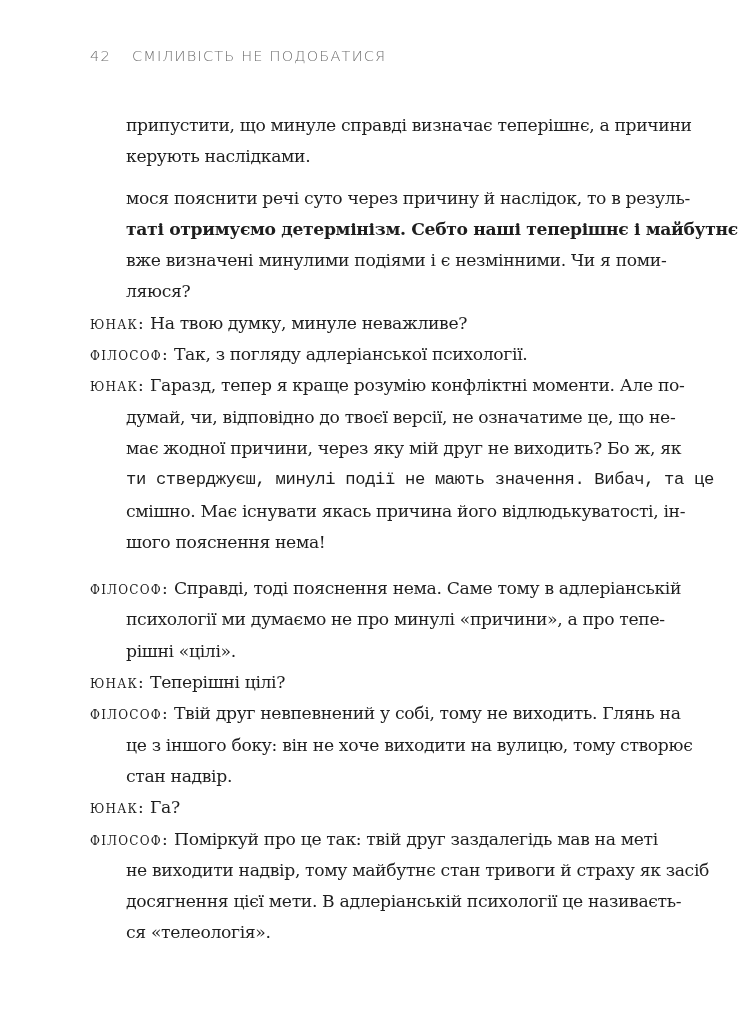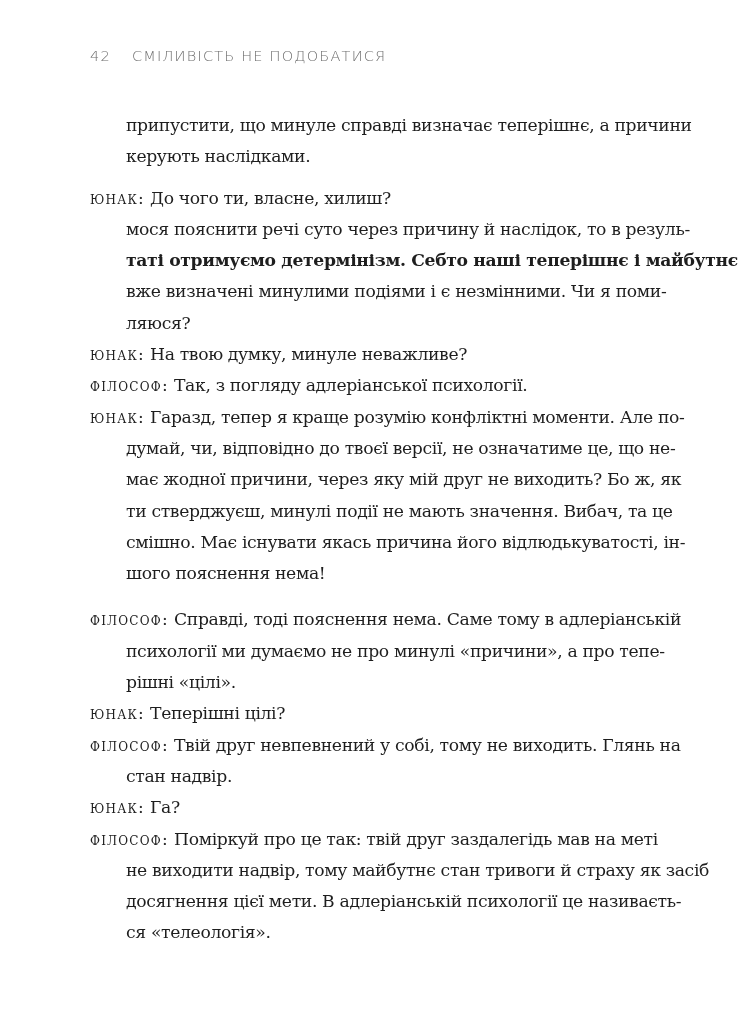--- a/index.html
+++ b/index.html
@@ -61,52 +61,50 @@
 <div class="running-head">
   <span class="folio">42</span><span>СМІЛИВІСТЬ НЕ ПОДОБАТИСЯ</span>
 </div>
 
 <div class="text-block" id="text-block">
     <div class="para-wrap" style="margin-bottom: 10px;">
       <span class="line" style="padding-left: 36px;">припустити, що минуле справді визначає теперішнє, а причини</span>
       <span class="line last" style="padding-left: 36px;">керують наслідками.</span>
     </div>
     <div class="para-wrap" style="margin-bottom: 0px;">
-      <span class="line last" style="padding-left: 0px;"><span class="speaker">ЮНАК:</span> <span>До чого ти, власне, хилиш?</span></span>
-    </div>
-    <div class="para-wrap" style="margin-bottom: 0px;">
       <span class="line" style="padding-left: 36px;">мося пояснити речі суто через причину й наслідок, то в резуль-</span>
       <span class="line" style="padding-left: 36px; font-weight: bold;">таті отримуємо детермінізм. Себто наші теперішнє і майбутнє</span>
       <span class="line" style="padding-left: 36px;">вже визначені минулими подіями і є незмінними. Чи я поми-</span>
       <span class="line last" style="padding-left: 36px;">ляюся?</span>
     </div>
     <div class="para-wrap" style="margin-bottom: 0px;">
       <span class="line last" style="padding-left: 0px;"><span class="speaker">ЮНАК:</span> <span>На твою думку, минуле неважливе?</span></span>
     </div>
     <div class="para-wrap" style="margin-bottom: 0px;">
       <span class="line last" style="padding-left: 0px;"><span class="speaker">ФІЛОСОФ:</span> <span>Так, з погляду адлеріанської психології.</span></span>
     </div>
     <div class="para-wrap" style="margin-bottom: 15px;">
       <span class="line" style="padding-left: 0px;"><span class="speaker">ЮНАК:</span> <span>Гаразд, тепер я краще розумію конфліктні моменти. Але по-</span></span>
       <span class="line" style="padding-left: 36px;">думай, чи, відповідно до твоєї версії, не означатиме це, що не-</span>
       <span class="line" style="padding-left: 36px;">має жодної причини, через яку мій друг не виходить? Бо ж, як</span>
-      <span class="line" style="padding-left: 36px;">ти стверджуєш, минулі події не мають значення. Вибач, та це</span>
+      <span class="line" style="padding-left: 36px; font-family: Liberation Mono, monospace;">ти стверджуєш, минулі події не мають значення. Вибач, та це</span>
       <span class="line" style="padding-left: 36px;">смішно. Має існувати якась причина його відлюдькуватості, ін-</span>
       <span class="line last" style="padding-left: 36px;">шого пояснення нема!</span>
     </div>
     <div class="para-wrap" style="margin-bottom: 0px;">
       <span class="line" style="padding-left: 0px;"><span class="speaker">ФІЛОСОФ:</span> <span>Справді, тоді пояснення нема. Саме тому в адлеріанській</span></span>
       <span class="line" style="padding-left: 36px;">психології ми думаємо не про минулі «причини», а про тепе-</span>
       <span class="line last" style="padding-left: 36px;">рішні «цілі».</span>
     </div>
     <div class="para-wrap" style="margin-bottom: 0px;">
       <span class="line last" style="padding-left: 0px;"><span class="speaker">ЮНАК:</span> <span>Теперішні цілі?</span></span>
     </div>
     <div class="para-wrap" style="margin-bottom: 0px;">
       <span class="line" style="padding-left: 0px;"><span class="speaker">ФІЛОСОФ:</span> <span>Твій друг невпевнений у собі, тому не виходить. Глянь на</span></span>
+      <span class="line" style="padding-left: 36px;">це з іншого боку: він не хоче виходити на вулицю, тому створює</span>
       <span class="line last" style="padding-left: 36px;">стан надвір.</span>
     </div>
     <div class="para-wrap" style="margin-bottom: 0px;">
       <span class="line last" style="padding-left: 0px;"><span class="speaker">ЮНАК:</span> <span>Га?</span></span>
     </div>
     <div class="para-wrap" style="margin-bottom: 0px;">
       <span class="line" style="padding-left: 0px;"><span class="speaker">ФІЛОСОФ:</span> <span>Поміркуй про це так: твій друг заздалегідь мав на меті</span></span>
       <span class="line" style="padding-left: 36px;">не виходити надвір, тому майбутнє стан тривоги й страху як засіб</span>
       <span class="line" style="padding-left: 36px;">досягнення цієї мети. В адлеріанській психології це називаєть-</span>
       <span class="line last" style="padding-left: 36px;">ся «телеологія».</span>

